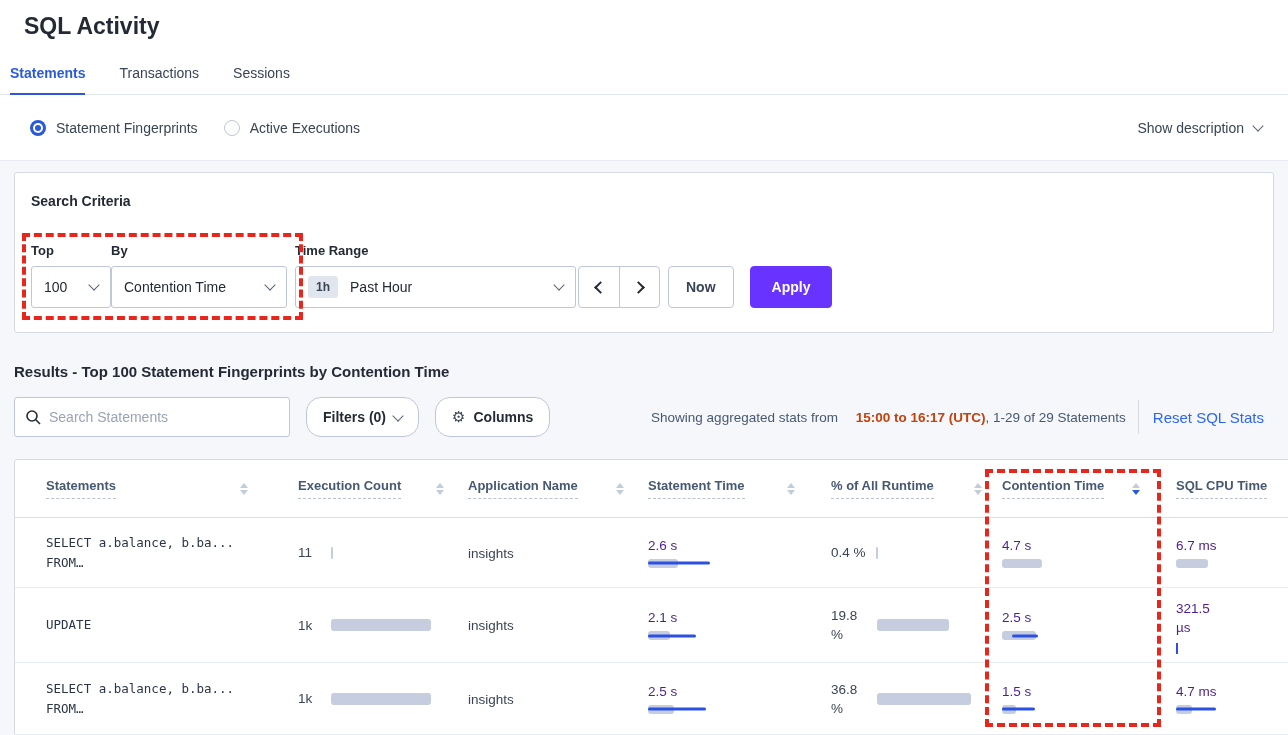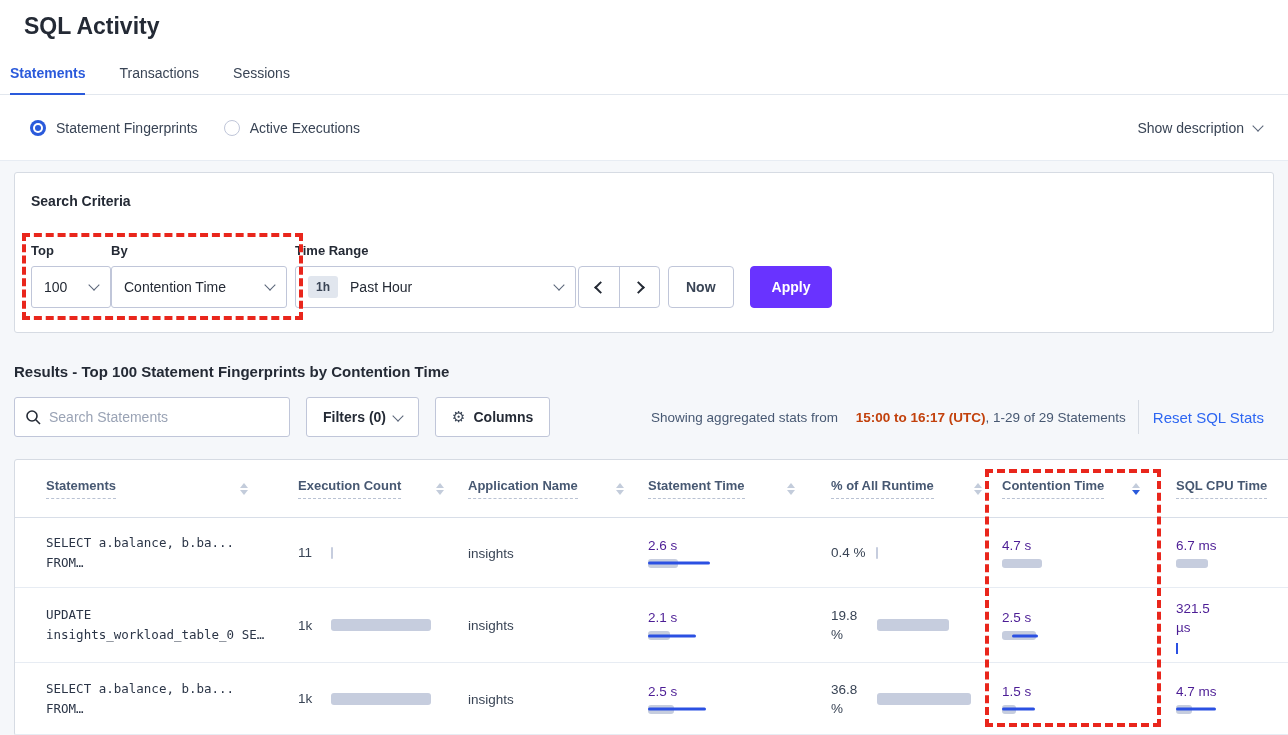--- a/index.html
+++ b/index.html
@@ -48,21 +48,21 @@
   
   .anno { position:absolute; border:4px dashed #e9261c; pointer-events:none; z-index:40; }
   .anno-1 { left:-9px; top:20px; width:281px; height:87px; }
   .anno-2 { left:970px; top:9px; width:176px; height:258px; }
   
   .results-heading { margin:30px 14px 0 14px; font-size:15px; font-weight:bold; color:#242a35; }
   .toolbar { display:flex; align-items:center; margin:17px 14px 0 14px; }
   .search-box { width:276px; height:40px; background:#fff; border:1px solid #c0c6d9; border-radius:3px; display:flex; align-items:center; padding:0 10px; }
   .search-box input { border:none; outline:none; flex:1; font-size:14px; color:#394455; font-family:"Liberation Sans","DejaVu Sans",sans-serif; margin-left:8px; }
   .search-box input::placeholder { color:#9aa3b5; }
-  .tb-btn { height:40px; background:#fff; border:1px solid #c0c6d9; border-radius:3px; display:flex; align-items:center; gap:8px; padding:0 16px; font-weight:bold; font-size:14px; color:#242a35; margin-left:16px; cursor:pointer; }
+  .tb-btn { height:40px; background:#fff; border:1px solid #c0c6d9; border-radius:15px; display:flex; align-items:center; gap:8px; padding:0 16px; font-weight:bold; font-size:14px; color:#242a35; margin-left:16px; cursor:pointer; }
   .gear { font-size:15px; color:#394455; }
   .tb-right { margin-left:auto; display:flex; align-items:center; }
   .stats-text { font-size:13.5px; color:#475872; }
   .stats-text b { color:#c2410c;margin-left:14px; }
   .v-div { width:1px; height:34px; background:#d6dbe3; margin:0 14px 0 12px; }
   .reset-link { color:#2d66f2; font-size:15px; cursor:pointer; white-space:nowrap; padding-right:10px; }
   
   .table-card { margin:22px 0 0 14px; width:1340px; position:relative; }
   .tr, .thead-row { display:flex; }
   .thead-row { height:58px; align-items:center; border-bottom:1px solid #d8dee8; }
@@ -277,21 +277,20 @@
           <span class="time-val">6.7 ms</span>
           <div class="bar-wrap slim" style="width: 32px;">
             <div class="bar-gray" style="width: 32px;"></div>
           </div>
         </div>
       </div>
       <div class="tr" style="height: 75px;">
         <div class="c1">
           <div class="stmt-cell">
             <div>UPDATE</div>
-            <div>insights_workload_table_0 SE…</div>
           </div>
         </div>
         <div class="c2 num-cell">
           <span class="num-text">1k</span>
           <div class="bar-wrap exec-bar" style="width: 100px;">
             <div class="bar-gray" style="width: 100px;"></div>
           </div>
         </div>
         <div class="c3"><span class="app-text">insights</span></div>
         <div class="c4 time-cell">

